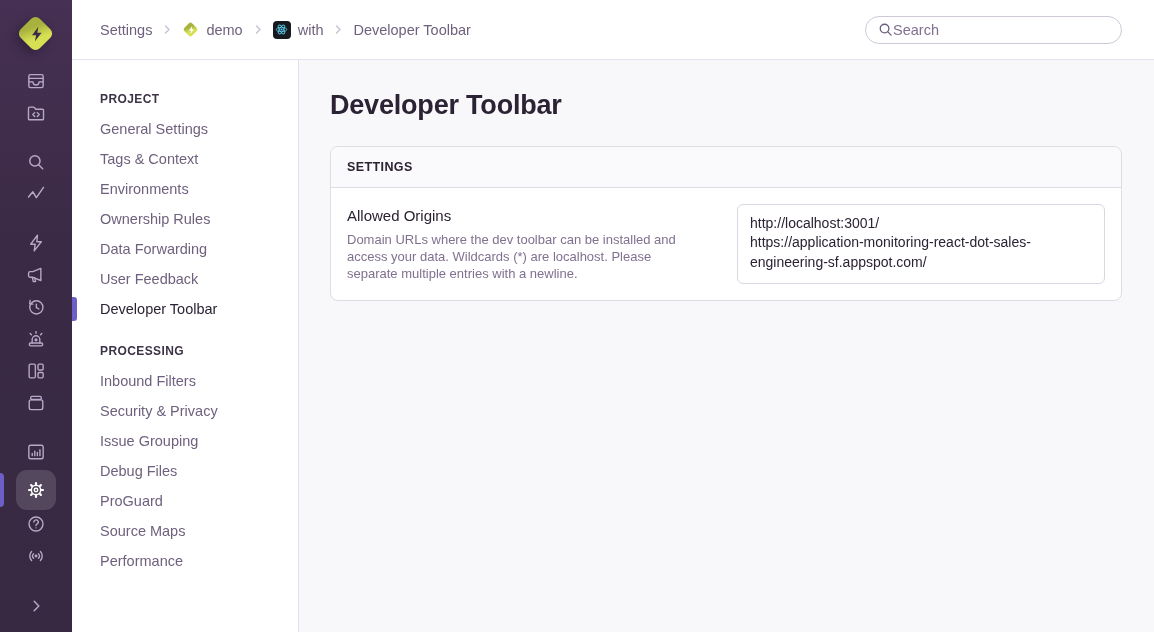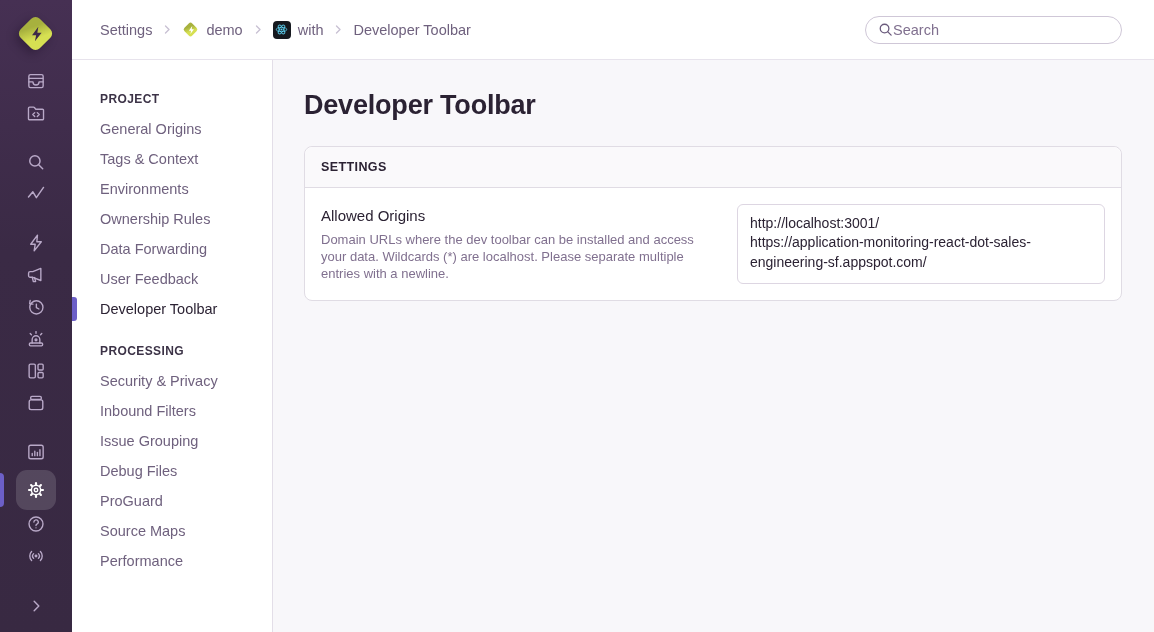--- a/index.html
+++ b/index.html
@@ -73,21 +73,21 @@
   .search input {
     border:none; outline:none; background:transparent; flex:1; min-width:0;
     font-family:"Liberation Sans",sans-serif; font-size:14.5px; color:#2b2233; padding:0;
   }
   .search input::placeholder { color:#80708f; opacity:1; }
 
   .content-row { flex:1; display:flex; min-height:0; }
 
   
   .subnav {
-    flex:none; width:201px; background:#fff; border-right:1px solid #e3dee8;
+    flex:none; width:227px; background:#fff; border-right:1px solid #e3dee8;
     padding:24px 0 0 28px; overflow:hidden;
   }
   .section-label {
     font-size:12px; font-weight:700; letter-spacing:.4px; color:#3c3347;
     height:30px; line-height:30px;
   }
   .section-label.second { margin-top:12px; }
   .subnav-item {
     display:block; position:relative; height:30px; line-height:30px;
     font-size:14.5px; color:#6f617e; text-decoration:none; white-space:nowrap;
@@ -344,31 +344,31 @@
             </svg>
         </span>
         <input type="text" placeholder="Search" style="">
       </div>
     </header>
 
     <div class="content-row">
 
       <nav class="subnav">
         <div class="section-label">PROJECT</div>
-        <a class="subnav-item" href="#">General Origins</a>
+        <a class="subnav-item" href="#">General Settings</a>
         <a class="subnav-item" href="#">Tags &amp; Context</a>
         <a class="subnav-item" href="#">Environments</a>
         <a class="subnav-item" href="#">Ownership Rules</a>
         <a class="subnav-item" href="#">Data Forwarding</a>
         <a class="subnav-item" href="#">User Feedback</a>
         <a class="subnav-item active" href="#">Developer Toolbar</a>
 
         <div class="section-label second">PROCESSING</div>
+        <a class="subnav-item" href="#">Inbound Filters</a>
         <a class="subnav-item" href="#">Security &amp; Privacy</a>
-        <a class="subnav-item" href="#">Inbound Filters</a>
         <a class="subnav-item" href="#">Issue Grouping</a>
         <a class="subnav-item" href="#">Debug Files</a>
         <a class="subnav-item" href="#">ProGuard</a>
         <a class="subnav-item" href="#">Source Maps</a>
         <a class="subnav-item" href="#">Performance</a>
       </nav>
 
       <main class="main">
         <h1 class="page-title">Developer Toolbar</h1>
 

